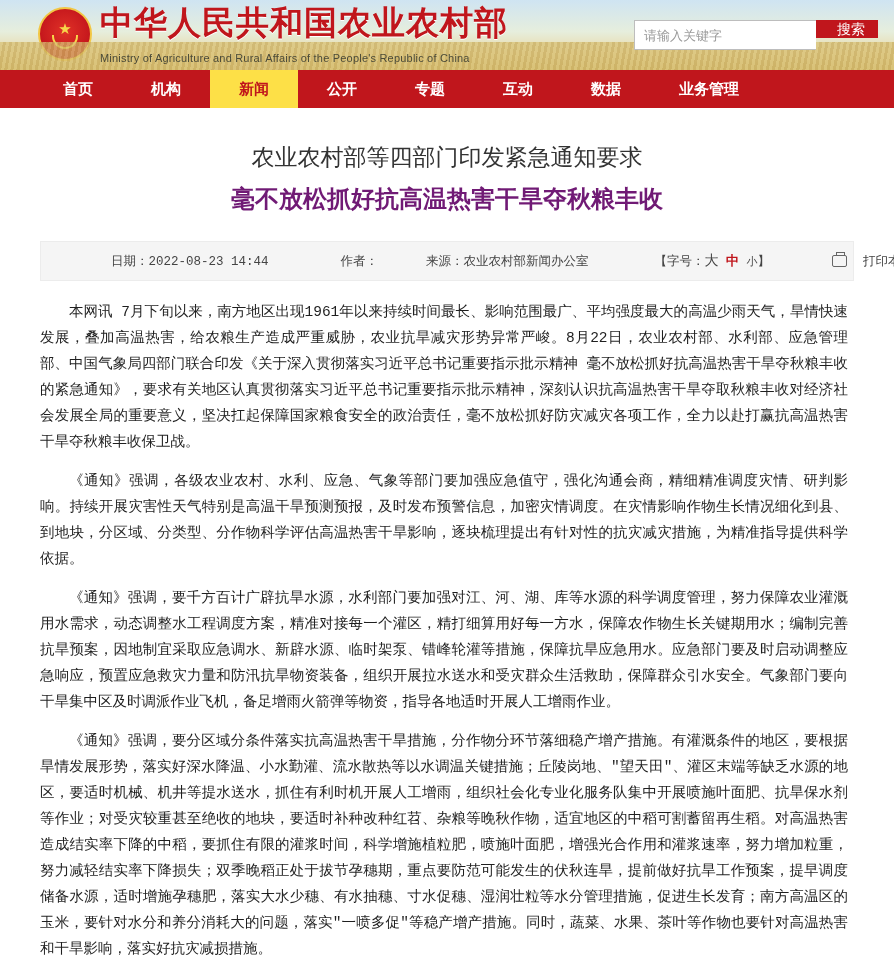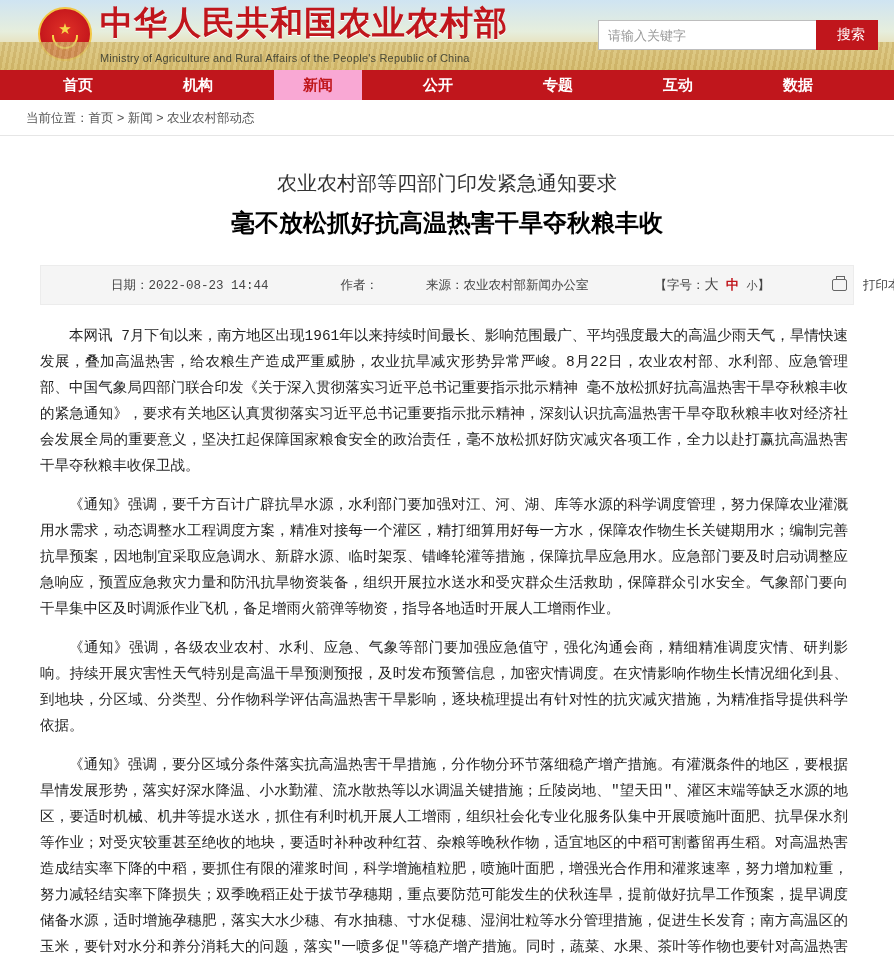--- a/index.html
+++ b/index.html
@@ -91,95 +91,94 @@
   
   .search-wrap {
     position: absolute;
     right: 16px;
     top: 20px;
     display: flex;
     align-items: stretch;
     z-index: 4;
   }
   .search-input {
-    width: 218px;
+    width: 182px;
     height: 30px;
     border: 1px solid #bdbdbd;
     border-right: none;
     background: #fff;
     padding: 0 9px;
     font-size: 13px;
     color: #333;
     box-sizing: border-box;
     outline: none;
     font-family: "Liberation Sans", sans-serif;
   }
   .search-input::placeholder { color: #9a9a9a; }
   .search-btn {
     width: 62px;
-    height: 30px;
+    height: 18px;
     background: #c0161c;
     color: #fff;
     border: none;
     font-size: 14px;
     cursor: pointer;
     font-family: "Liberation Sans", sans-serif;
     padding-left: 14px;
   }
 
   
   .nav {
     background: #c0161c;
-    height: 30px;
+    height: 38px;
     display: flex;
     align-items: stretch;
     padding-left: 34px;
     box-sizing: border-box;
-    gap: 32px;
   }
   .nav-item {
     color: #fff;
     font-size: 15px;
     font-weight: bold;
     padding: 0 29px;
     display: flex;
     align-items: center;
     cursor: pointer;
     white-space: nowrap;
   }
   .nav-item.active {
-    background: #f9a8d4;
+    background: #fde047;
     color: #c0161c;
   }
 
   
   .breadcrumb {
     padding: 10px 0 8px 26px;
     font-size: 12.5px;
     color: #555;
     border-bottom: 1px solid #e6e6e6;
   }
 
   
   .article {
     padding: 0 40px;
   }
   .headline-sub {
     text-align: center;
     font-family: "Liberation Serif", "DejaVu Serif", serif;
-    font-size: 20px;
+    font-size: 23px;
     color: #333;
     margin-top: 34px;
   }
   .headline-main {
     text-align: center;
     font-family: "Liberation Serif", "DejaVu Serif", serif;
     font-size: 24px;
     font-weight: bold;
-    color: #000000;
+    color: #701a75;
     margin-top: 10px;
   }
   .meta-bar {
     margin-top: 26px;
     background: #f5f5f5;
     border: 1px solid #ececec;
     height: 38px;
     display: flex;
     align-items: center;
     font-size: 12.5px;
@@ -259,41 +258,38 @@
     <div class="nav-item">首页</div>
     <div class="nav-item">机构</div>
     <div class="nav-item active">新闻</div>
     <div class="nav-item">公开</div>
     <div class="nav-item">专题</div>
     <div class="nav-item">互动</div>
     <div class="nav-item">数据</div>
     <div class="nav-item">业务管理</div>
   </div>
 
-  <div class="breadcrumb">
-    <span>当前位置：</span><span>首页 &gt; 新闻 &gt; 农业农村部动态</span>
-  </div>
 
   <div class="article">
     <div class="headline-sub">农业农村部等四部门印发紧急通知要求</div>
     <div class="headline-main">毫不放松抓好抗高温热害干旱夺秋粮丰收</div>
 
     <div class="meta-bar">
       <div class="meta-cell meta-date">日期：2022-08-23 14:44</div>
       <div class="meta-cell meta-author">作者：</div>
       <div class="meta-cell meta-source">来源：农业农村部新闻办公室</div>
       <div class="meta-cell meta-fontsize"><span>【字号：</span><span class="fs big">大</span> <span class="fs mid">中</span> <span class="fs small">小</span><span>】</span></div>
       <div class="meta-cell meta-print">
         <span class="print-icon"></span>
         <span>打印本页</span>
       </div>
     </div>
 
     <div class="body-text">
       <p>本网讯 7月下旬以来，南方地区出现1961年以来持续时间最长、影响范围最广、平均强度最大的高温少雨天气，旱情快速发展，叠加高温热害，给农粮生产造成严重威胁，农业抗旱减灾形势异常严峻。8月22日，农业农村部、水利部、应急管理部、中国气象局四部门联合印发《关于深入贯彻落实习近平总书记重要指示批示精神 毫不放松抓好抗高温热害干旱夺秋粮丰收的紧急通知》，要求有关地区认真贯彻落实习近平总书记重要指示批示精神，深刻认识抗高温热害干旱夺取秋粮丰收对经济社会发展全局的重要意义，坚决扛起保障国家粮食安全的政治责任，毫不放松抓好防灾减灾各项工作，全力以赴打赢抗高温热害干旱夺秋粮丰收保卫战。</p>
+      <p>《通知》强调，各级农业农村、水利、应急、气象等部门要加强应急值守，强化沟通会商，精细精准调度灾情、研判影响。持续开展灾害性天气特别是高温干旱预测预报，及时发布预警信息，加密灾情调度。在灾情影响作物生长情况细化到县、到地块，分区域、分类型、分作物科学评估高温热害干旱影响，逐块梳理提出有针对性的抗灾减灾措施，为精准指导提供科学依据。</p>
       <p>《通知》强调，要千方百计广辟抗旱水源，水利部门要加强对江、河、湖、库等水源的科学调度管理，努力保障农业灌溉用水需求，动态调整水工程调度方案，精准对接每一个灌区，精打细算用好每一方水，保障农作物生长关键期用水；编制完善抗旱预案，因地制宜采取应急调水、新辟水源、临时架泵、错峰轮灌等措施，保障抗旱应急用水。应急部门要及时启动调整应急响应，预置应急救灾力量和防汛抗旱物资装备，组织开展拉水送水和受灾群众生活救助，保障群众引水安全。气象部门要向干旱集中区及时调派作业飞机，备足增雨火箭弹等物资，指导各地适时开展人工增雨作业。</p>
-      <p>《通知》强调，各级农业农村、水利、应急、气象等部门要加强应急值守，强化沟通会商，精细精准调度灾情、研判影响。持续开展灾害性天气特别是高温干旱预测预报，及时发布预警信息，加密灾情调度。在灾情影响作物生长情况细化到县、到地块，分区域、分类型、分作物科学评估高温热害干旱影响，逐块梳理提出有针对性的抗灾减灾措施，为精准指导提供科学依据。</p>
       <p>《通知》强调，要分区域分条件落实抗高温热害干旱措施，分作物分环节落细稳产增产措施。有灌溉条件的地区，要根据旱情发展形势，落实好深水降温、小水勤灌、流水散热等以水调温关键措施；丘陵岗地、"望天田"、灌区末端等缺乏水源的地区，要适时机械、机井等提水送水，抓住有利时机开展人工增雨，组织社会化专业化服务队集中开展喷施叶面肥、抗旱保水剂等作业；对受灾较重甚至绝收的地块，要适时补种改种红苕、杂粮等晚秋作物，适宜地区的中稻可割蓄留再生稻。对高温热害造成结实率下降的中稻，要抓住有限的灌浆时间，科学增施植粒肥，喷施叶面肥，增强光合作用和灌浆速率，努力增加粒重，努力减轻结实率下降损失；双季晚稻正处于拔节孕穗期，重点要防范可能发生的伏秋连旱，提前做好抗旱工作预案，提早调度储备水源，适时增施孕穗肥，落实大水少穗、有水抽穗、寸水促穗、湿润壮粒等水分管理措施，促进生长发育；南方高温区的玉米，要针对水分和养分消耗大的问题，落实"一喷多促"等稳产增产措施。同时，蔬菜、水果、茶叶等作物也要针对高温热害和干旱影响，落实好抗灾减损措施。</p>
 
     </div>
   </div>
 
 </div>
 
 </body></html>

